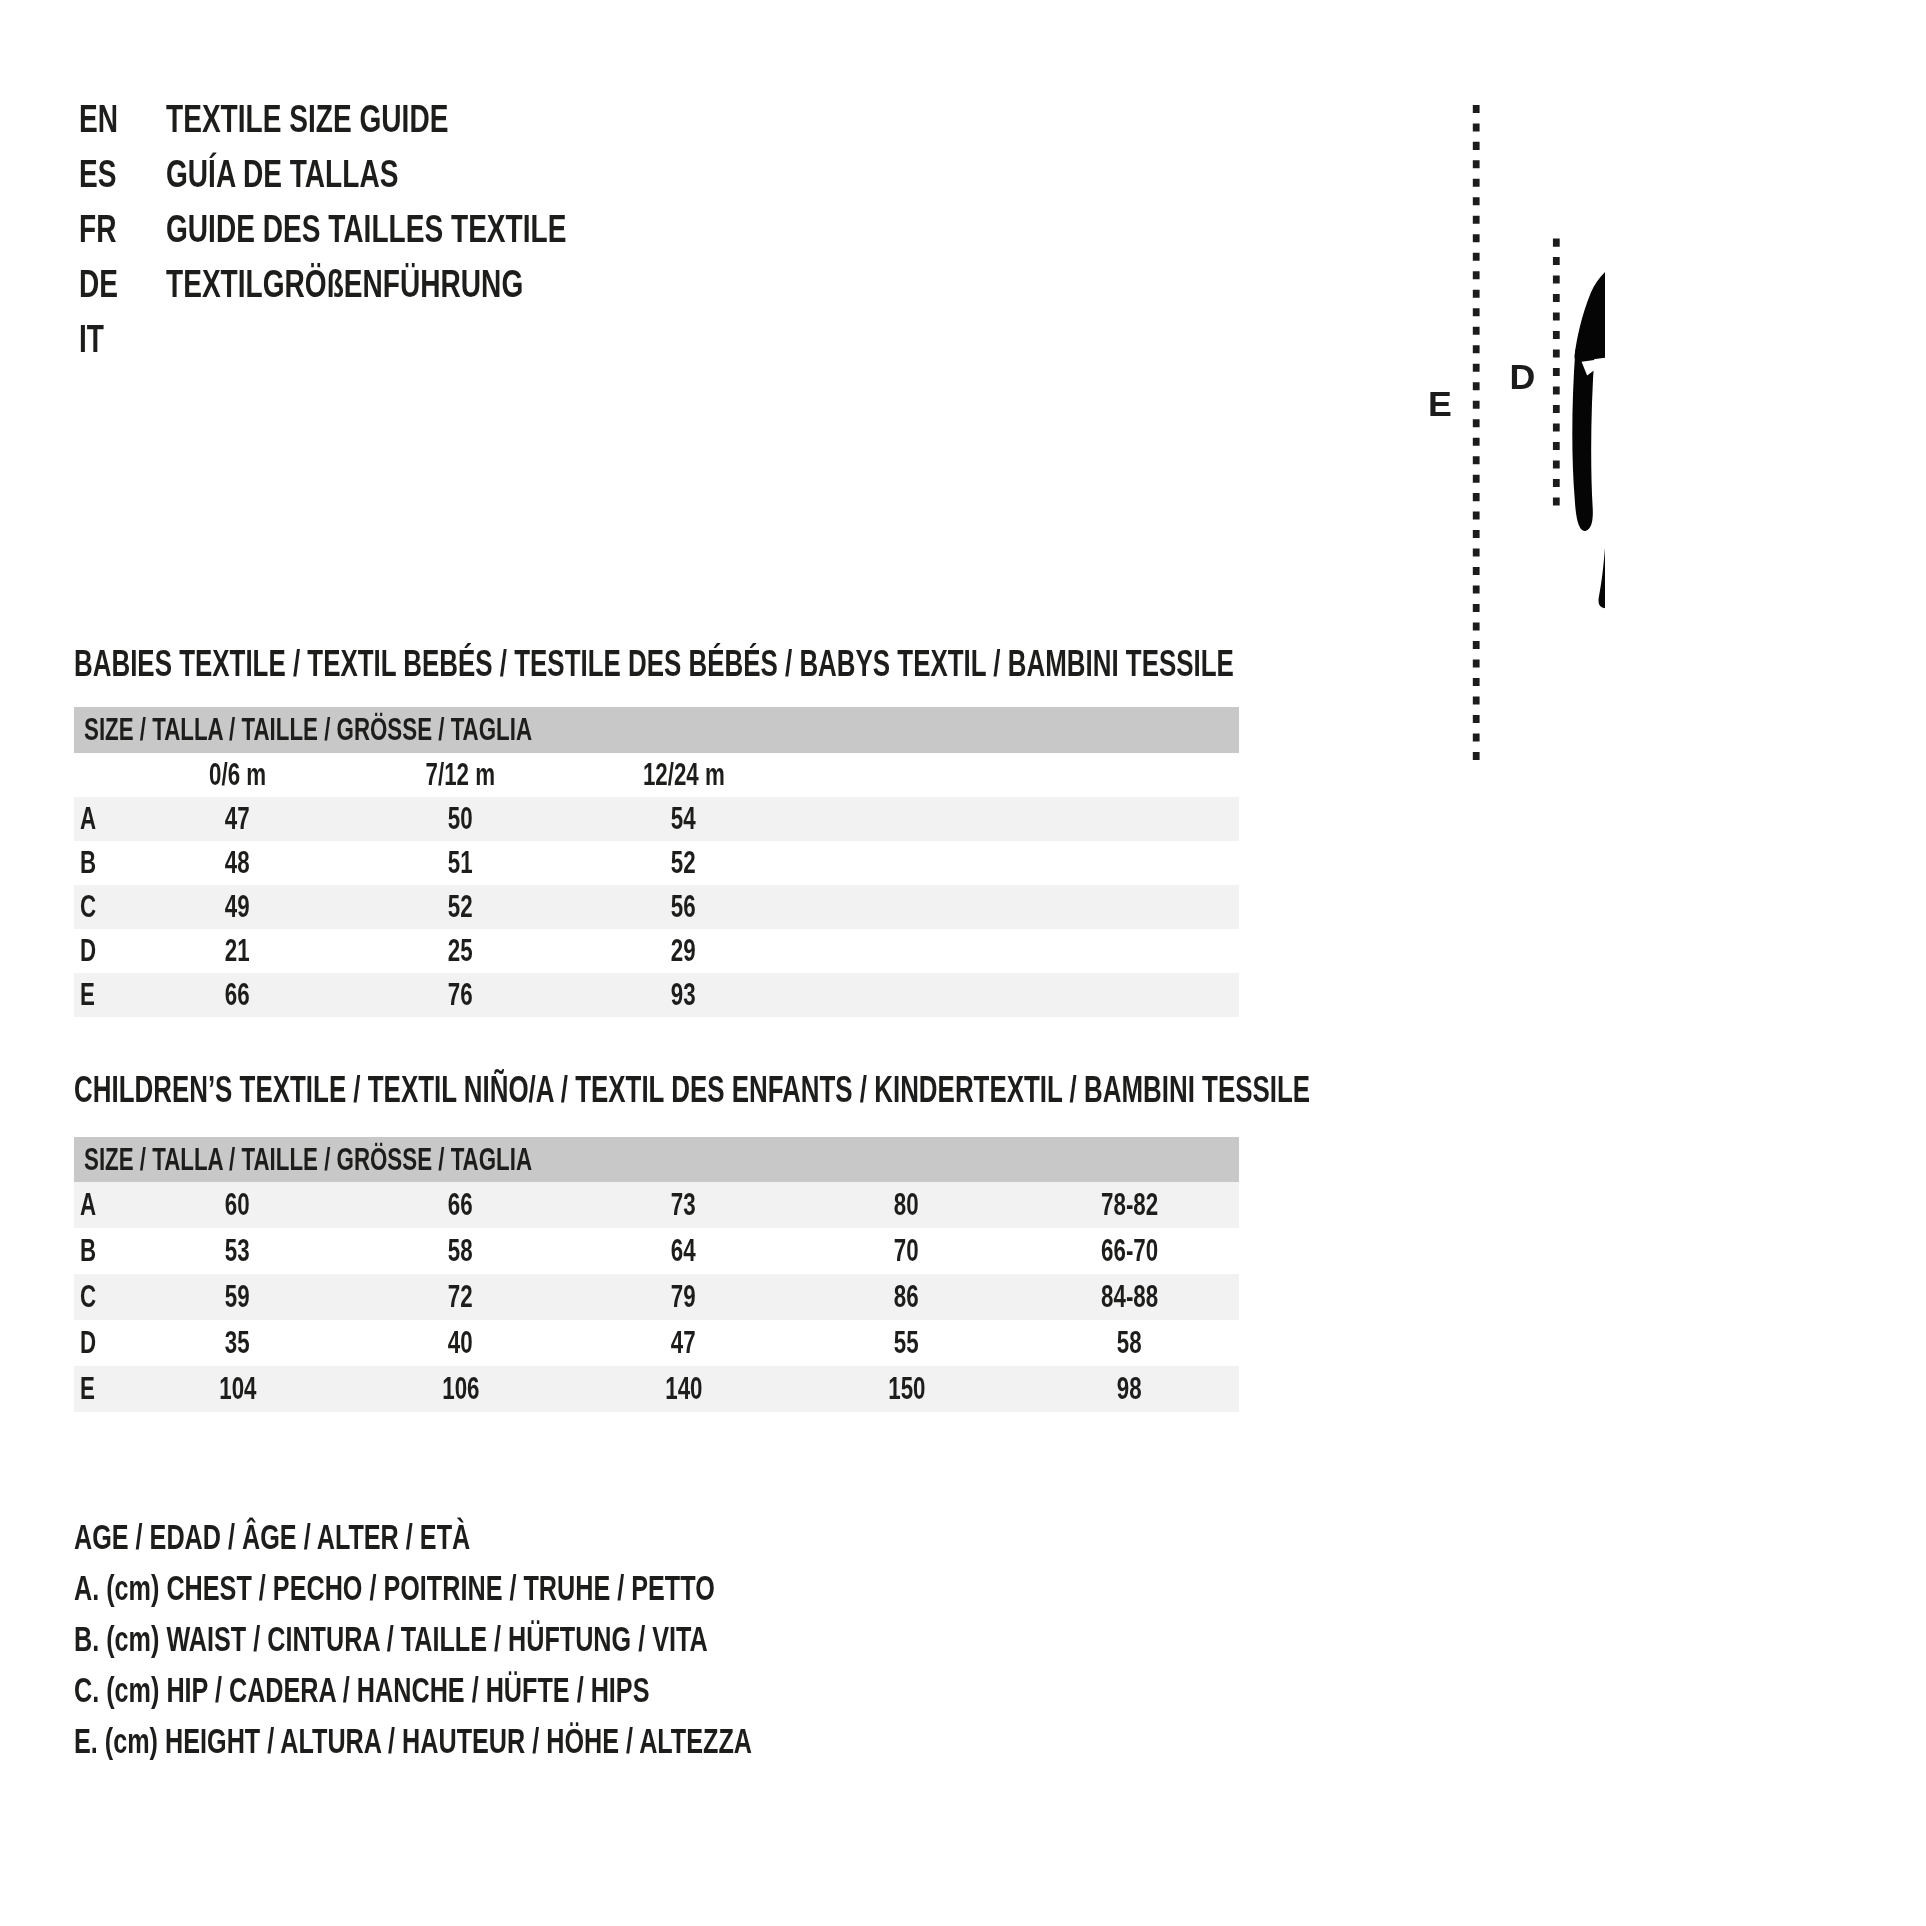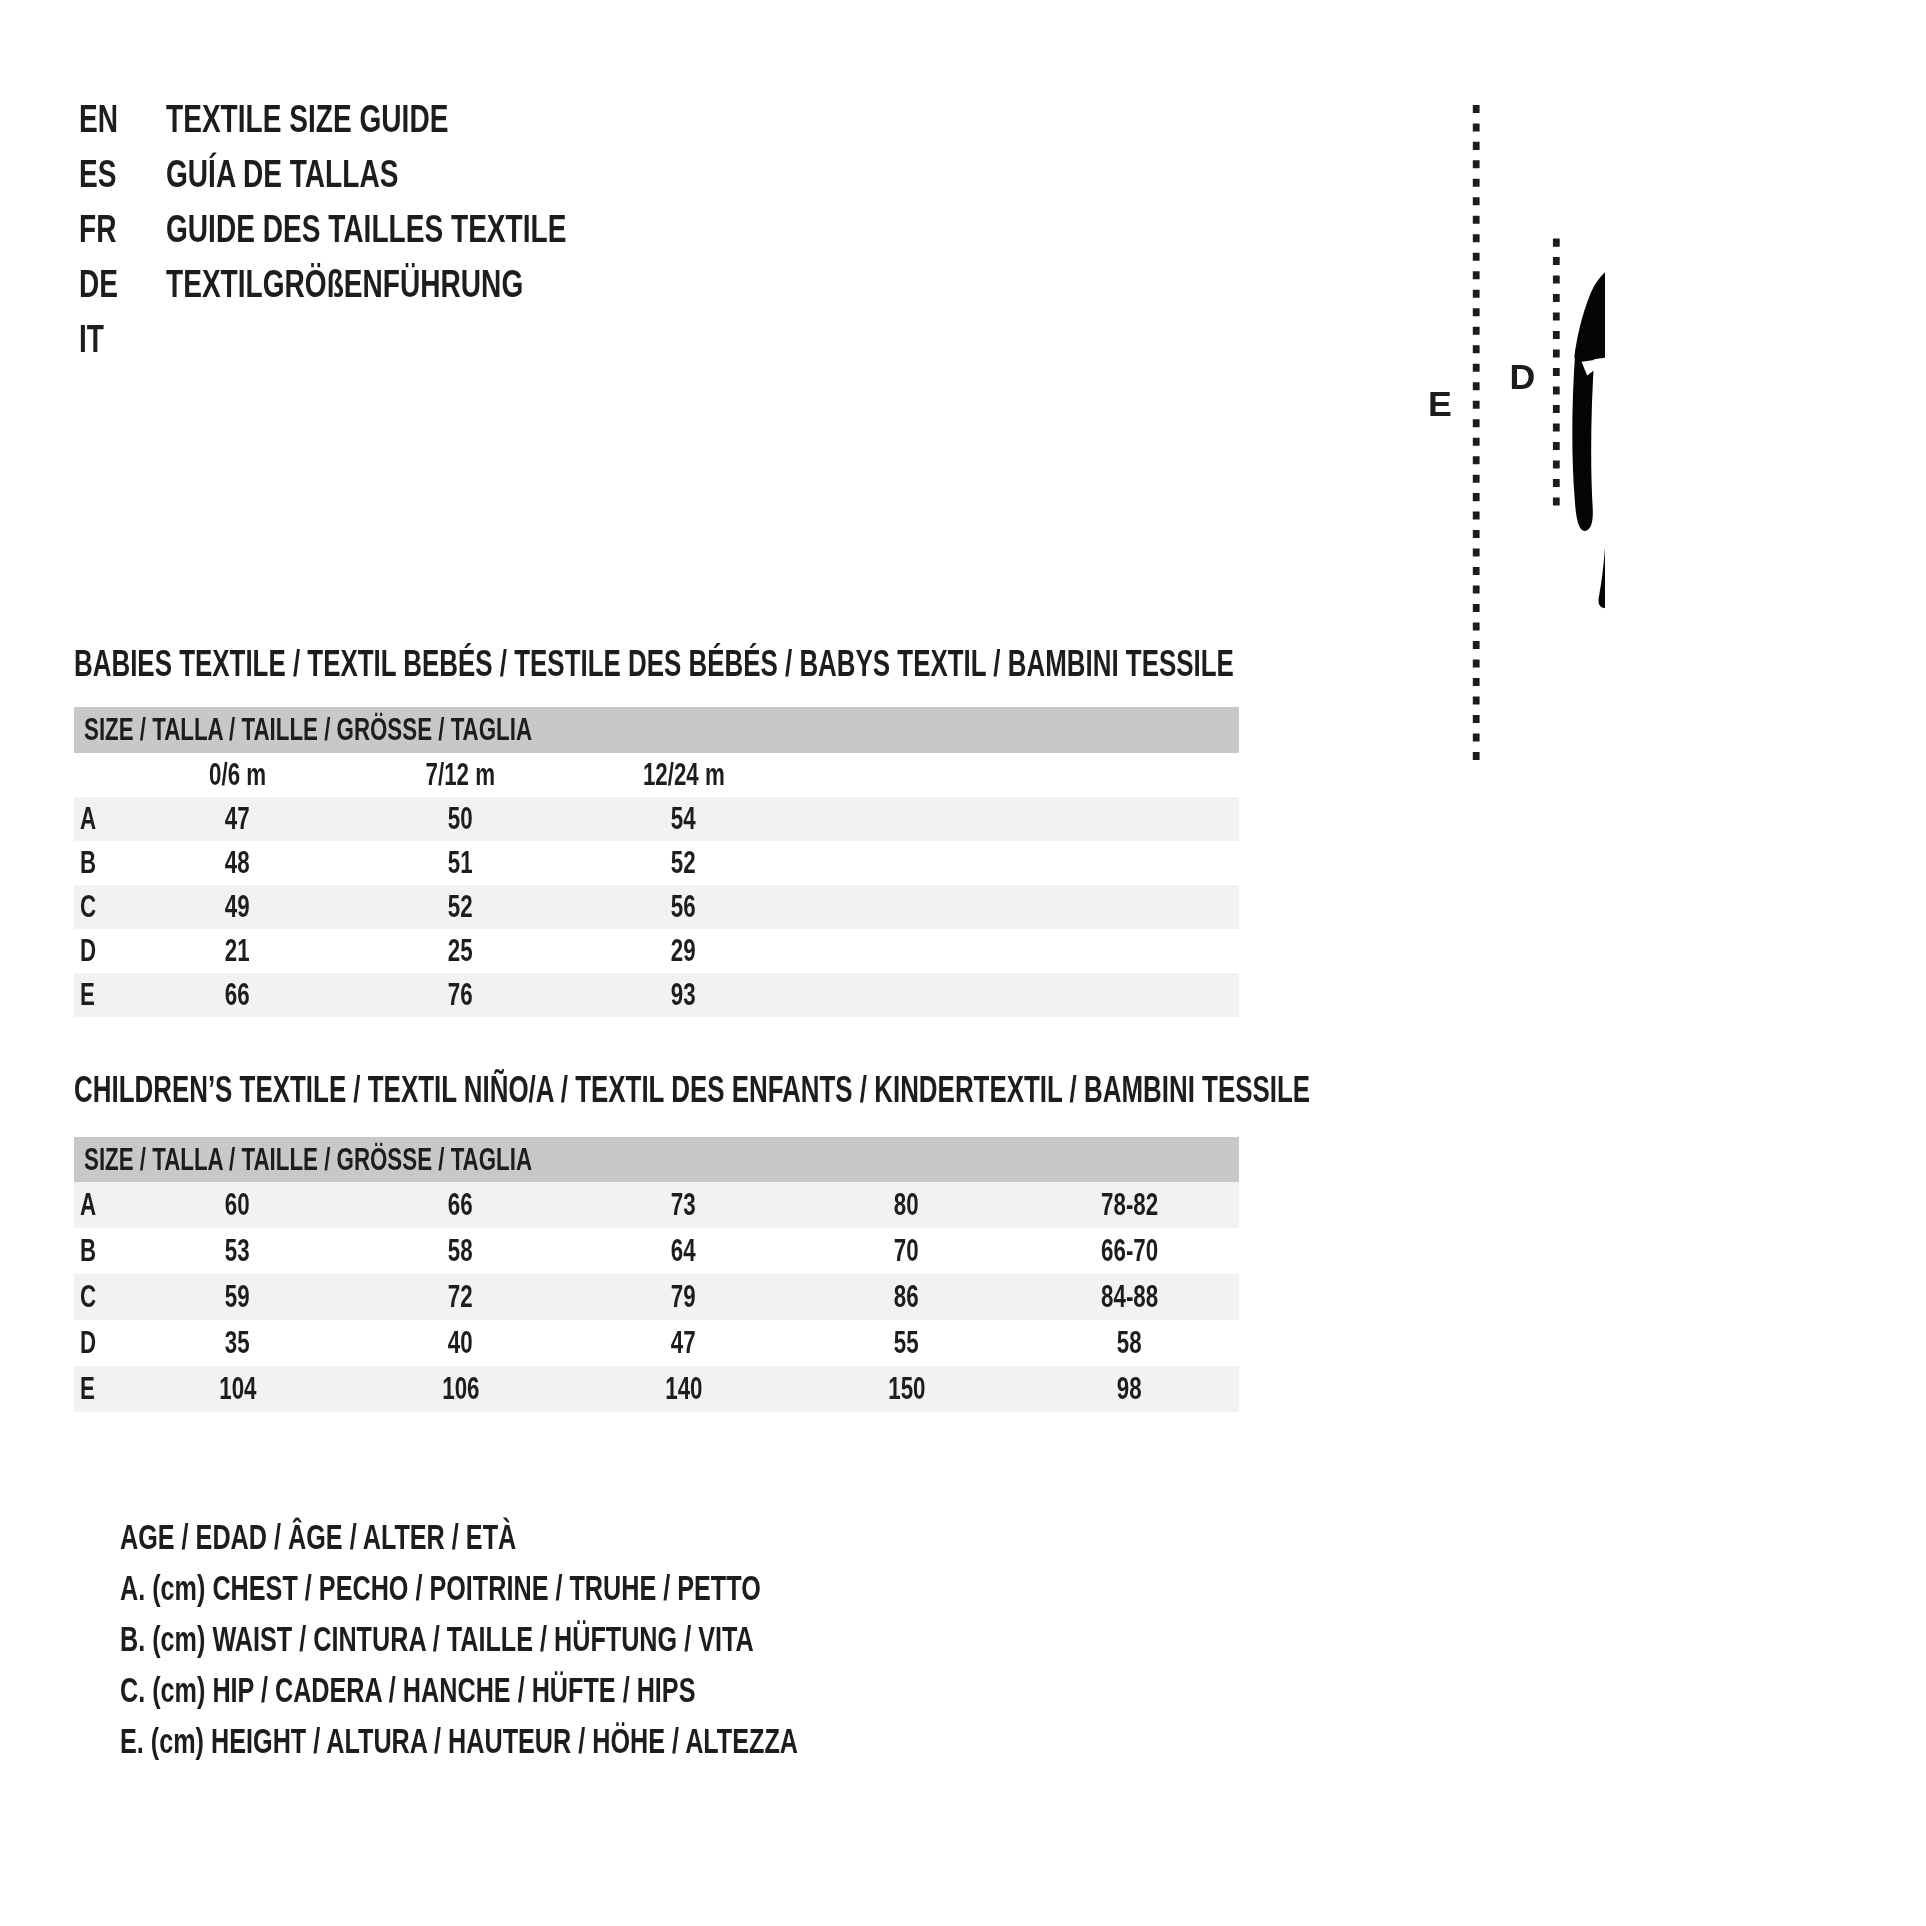--- a/index.html
+++ b/index.html
@@ -33,21 +33,21 @@
   .babies .trow{height:44px}
   .children .trow{height:46px}
   .trow.shade{background:#f2f2f2;}
   .tcell{display:flex;align-items:center;justify-content:center;font-size:31px;overflow:visible;}
   .tcell .cond{transform-origin:50% 50%;}
   .tcell.key{justify-content:flex-start;padding-left:6.2px;}
   .tcell.key .cond{transform-origin:0 50%;}
 
   
   .legend{position:absolute;left:74px;top:1511px;}
-  .legend-line{height:51px;display:flex;align-items:center;font-size:35px;margin-left:46px;}
+  .legend-line{height:51px;display:flex;align-items:center;font-size:35px;}
 
   
   .figure{position:absolute;left:1399px;top:71px;width:481px;height:721px;}
   .figure svg{width:100%;height:100%;display:block;}
   .fig-label{font-family:"Liberation Sans","DejaVu Sans",sans-serif;font-weight:bold;font-size:58px;fill:#1c1c1c;}
 </style>
 </head>
 <body>
 
 <div class="page">

